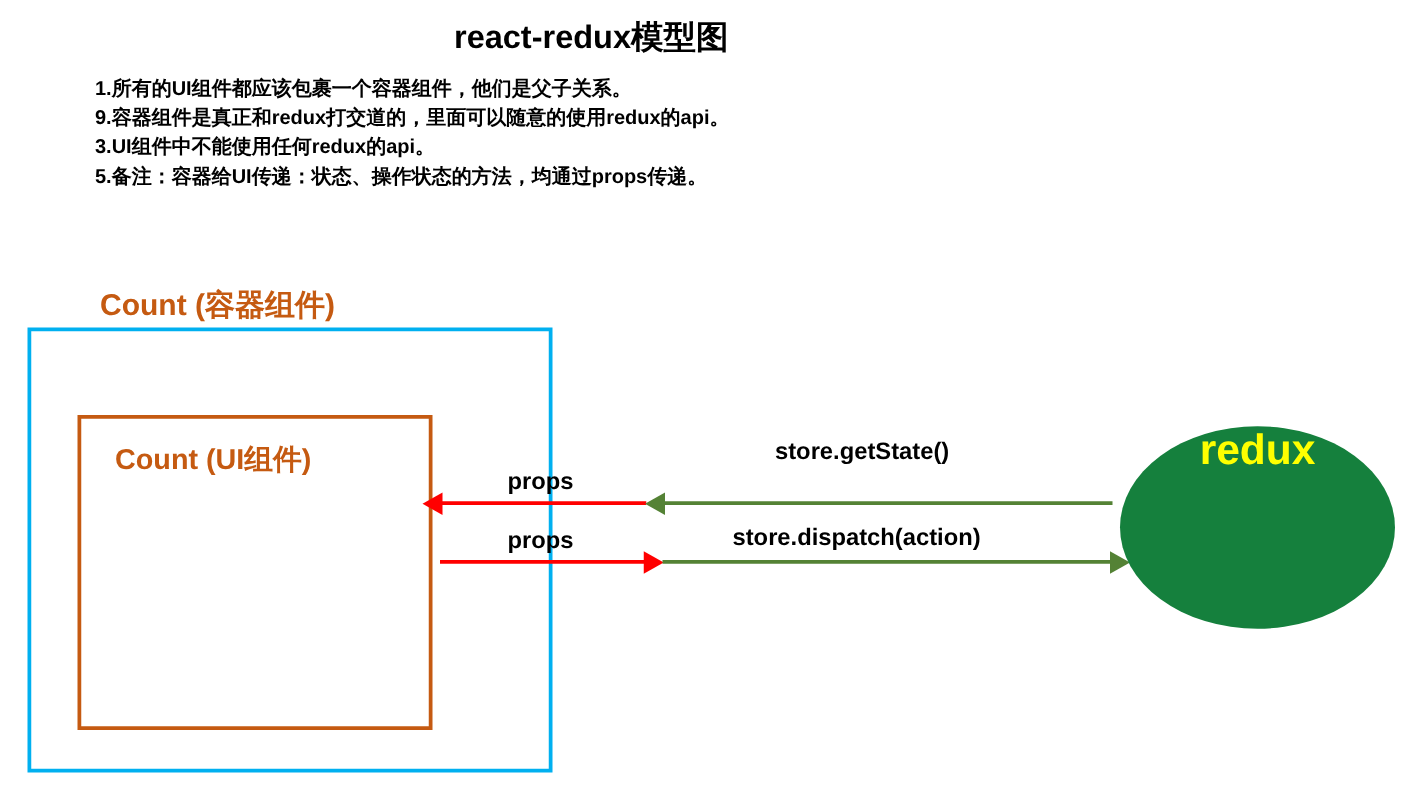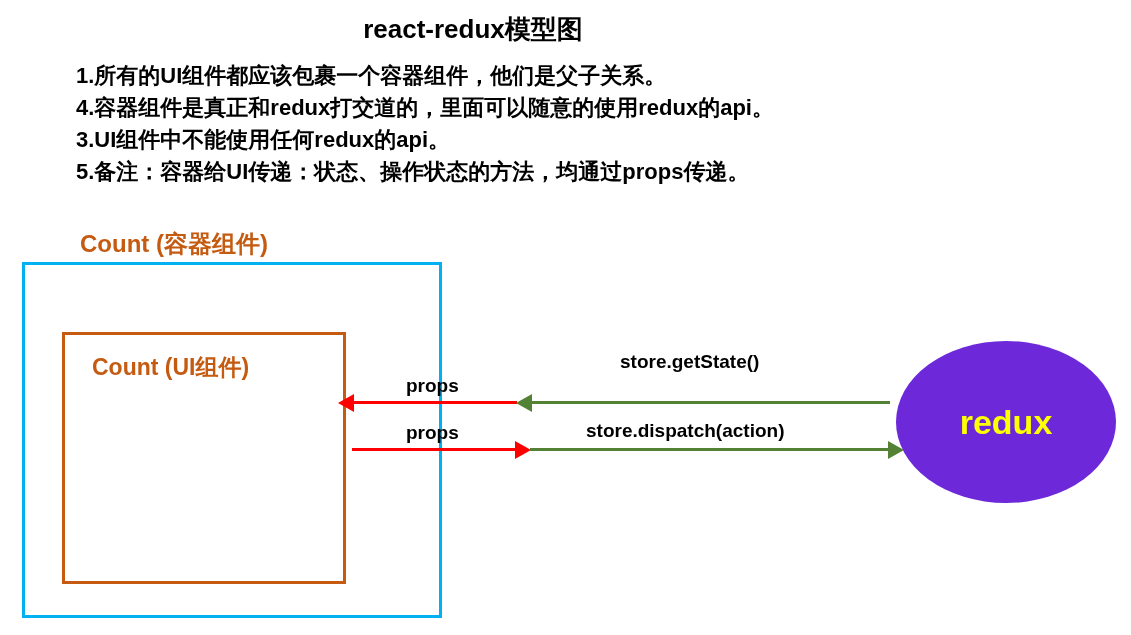--- a/index.html
+++ b/index.html
@@ -21,21 +21,21 @@
     text-align: center;
     font-size: 26px;
     font-weight: bold;
     color: #000;
   }
   .desc {
     position: absolute;
     top: 60px;
     left: 76px;
     color: #000;
-    font-size: 22px;
+    font-size: 16px;
     line-height: 1.45;
     font-weight: bold;
   }
   .container-label {
     position: absolute;
     top: 228px;
     left: 80px;
     color: #c55a11;
     font-size: 24px;
     font-weight: bold;
@@ -96,40 +96,39 @@
   #lbl-props2 { top: 422px; left: 406px; }
   #lbl-getstate { top: 351px; left: 620px; }
   #lbl-dispatch { top: 420px; left: 586px; }
 
   .redux-ellipse {
     position: absolute;
     top: 341px;
     left: 896px;
     width: 220px;
     height: 162px;
-    background: #6d28d9;
+    background: #15803d;
     border-radius: 50%;
     display: flex;
-    align-items: center;
     justify-content: center;
   }
   .redux-text {
     color: #ffff00;
     font-size: 34px;
     font-weight: bold;
   }
 </style>
 </head>
 <body>
 
 <div class="title">react-redux模型图</div>
 
 <div class="desc">
   <div>1.所有的UI组件都应该包裹一个容器组件，他们是父子关系。</div>
-  <div>4.容器组件是真正和redux打交道的，里面可以随意的使用redux的api。</div>
+  <div>9.容器组件是真正和redux打交道的，里面可以随意的使用redux的api。</div>
   <div>3.UI组件中不能使用任何redux的api。</div>
   <div>5.备注：容器给UI传递：状态、操作状态的方法，均通过props传递。</div>
 </div>
 
 <div class="container-label">Count (容器组件)</div>
 <div class="container-box"></div>
 
 <div class="ui-box"></div>
 <div class="ui-label">Count (UI组件)</div>
 

